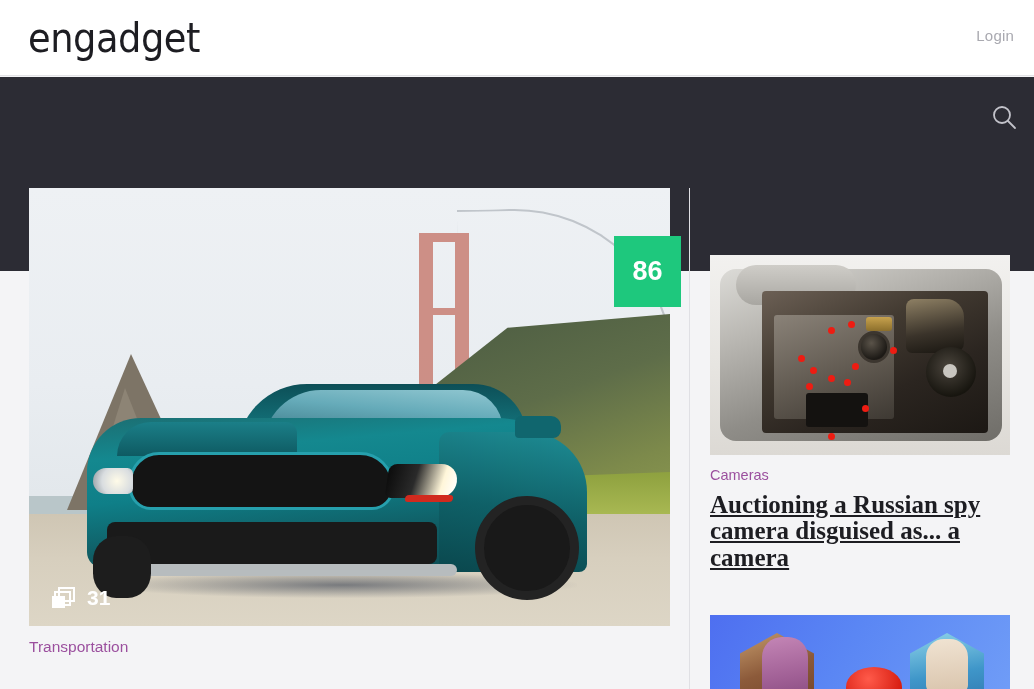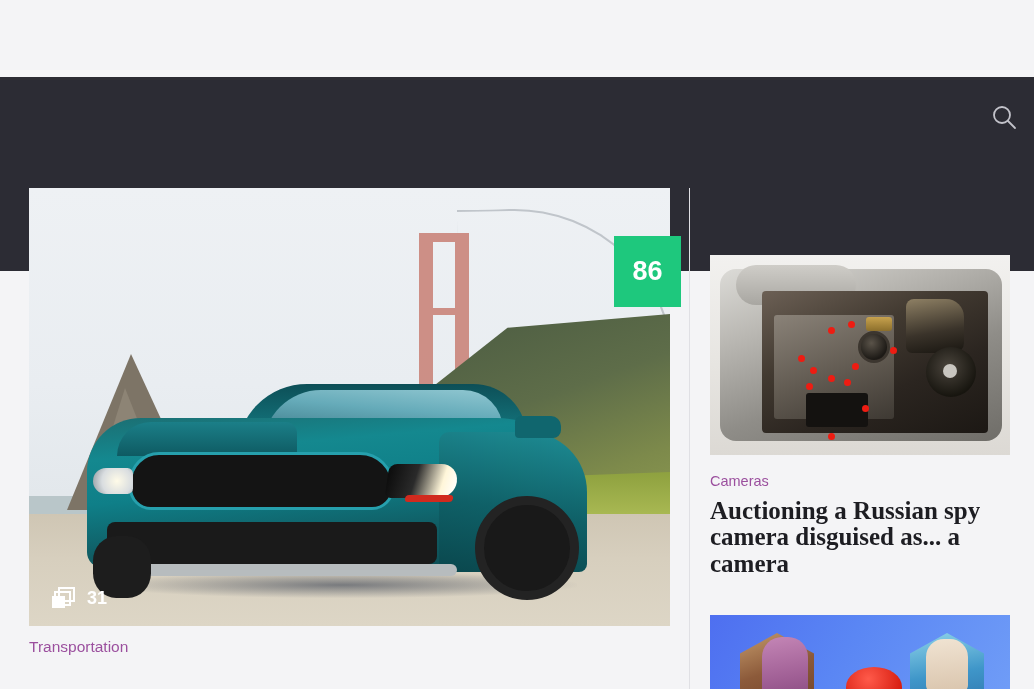--- a/index.html
+++ b/index.html
@@ -221,21 +221,21 @@
     background: #1ec87d;
     display: flex; align-items: center; justify-content: center;
     color: #ffffff; font-size: 27px; font-weight: bold;
     z-index: 5;
   }
   
   .gallery-count {
     position: absolute; left: 22px; bottom: 16px;
     display: flex; align-items: center; gap: 10px; z-index: 4;
   }
-  .gallery-count .num { color: #fff; font-size: 18px; font-weight: bold; }
+  .gallery-count .num { color: #fff; font-size: 21px; font-weight: bold; }
 
   .hero-category {
     margin-top: 12px;
     color: #9b4f9e; font-size: 15.5px;
     cursor: pointer;
   }
 
   
   .divider {
     position: absolute; left: 689px; top: 31px; width: 1px; height: 501px;
@@ -296,27 +296,28 @@
   .cam-window {
     position: absolute; left: 96px; top: 138px; width: 62px; height: 34px;
     background: #141210; border-radius: 3px;
   }
   .cam-brass {
     position: absolute; left: 156px; top: 62px; width: 26px; height: 14px;
     background: linear-gradient(180deg,#c7a24e 0%,#8c6f2c 100%); border-radius: 3px;
   }
 
   .side-category {
-    margin-top: 18px; color: #9b4f9e; font-size: 14.5px; cursor: pointer;
+    margin-top: 12px; color: #9b4f9e; font-size: 14.5px; cursor: pointer;
   }
   .side-title {
     margin-top: 9px;
     font-family: "Liberation Serif", serif;
     font-size: 25px; line-height: 1.05; color: #1d1d22;
     cursor: pointer;
+    text-decoration: underline;
   }
   .side-meta {
     margin-top: 20px; display: flex; align-items: center; justify-content: space-between;
   }
   .side-byline { color: #a6a6ad; font-size: 14.5px; }
   .save-icon { width: 18px; height: 18px; cursor: pointer; }
 
   
   .teaser {
     position: absolute; left: 710px; top: 458px; width: 300px; height: 74px;
@@ -349,20 +350,24 @@
     position: absolute; left: 136px; top: 52px; width: 56px; height: 40px;
     background: radial-gradient(circle at 40% 30%,#ff5a4a 0%,#d81f12 75%);
     border-radius: 50% 50% 40% 40%;
   }
 </style>
 </head>
 <body>
 
 <div class="page">
 
+  <header class="topbar">
+    <div class="logo">engadget</div>
+    <div class="login">Login</div>
+  </header>
 
   <nav class="navbar">
     <div class="search-btn">
       <svg width="28" height="28" viewBox="0 0 28 28">
         <circle cx="12" cy="12" r="8" fill="none" stroke="#c3c3ca" stroke-width="1.8"></circle>
         <line x1="18" y1="18" x2="25" y2="25" stroke="#c3c3ca" stroke-width="1.8" stroke-linecap="round"></line>
       </svg>
     </div>
   </nav>
 

